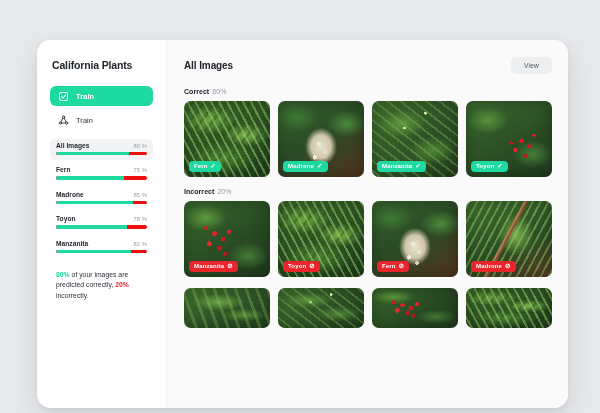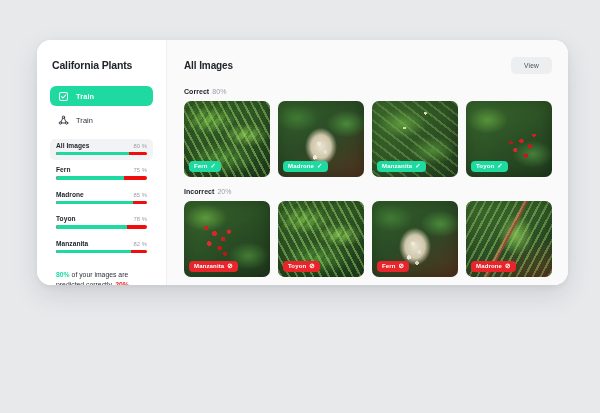--- a/index.html
+++ b/index.html
@@ -9,21 +9,21 @@
     background: #e8e9eb;
     font-family: "Liberation Sans", sans-serif;
     overflow: hidden;
     position: relative;
   }
 
   
   #app-card {
     position: absolute;
     left: 37px; top: 40px;
-    width: 531px; height: 245px;
+    width: 531px; height: 368px;
     background: #ffffff;
     border-radius: 14px 14px 14px 14px;
     box-shadow: 0 10px 26px rgba(40,45,60,.13), 0 2px 6px rgba(40,45,60,.06);
     display: flex;
     overflow: hidden;
   }
 
   
   #sidebar {
     width: 129px;

